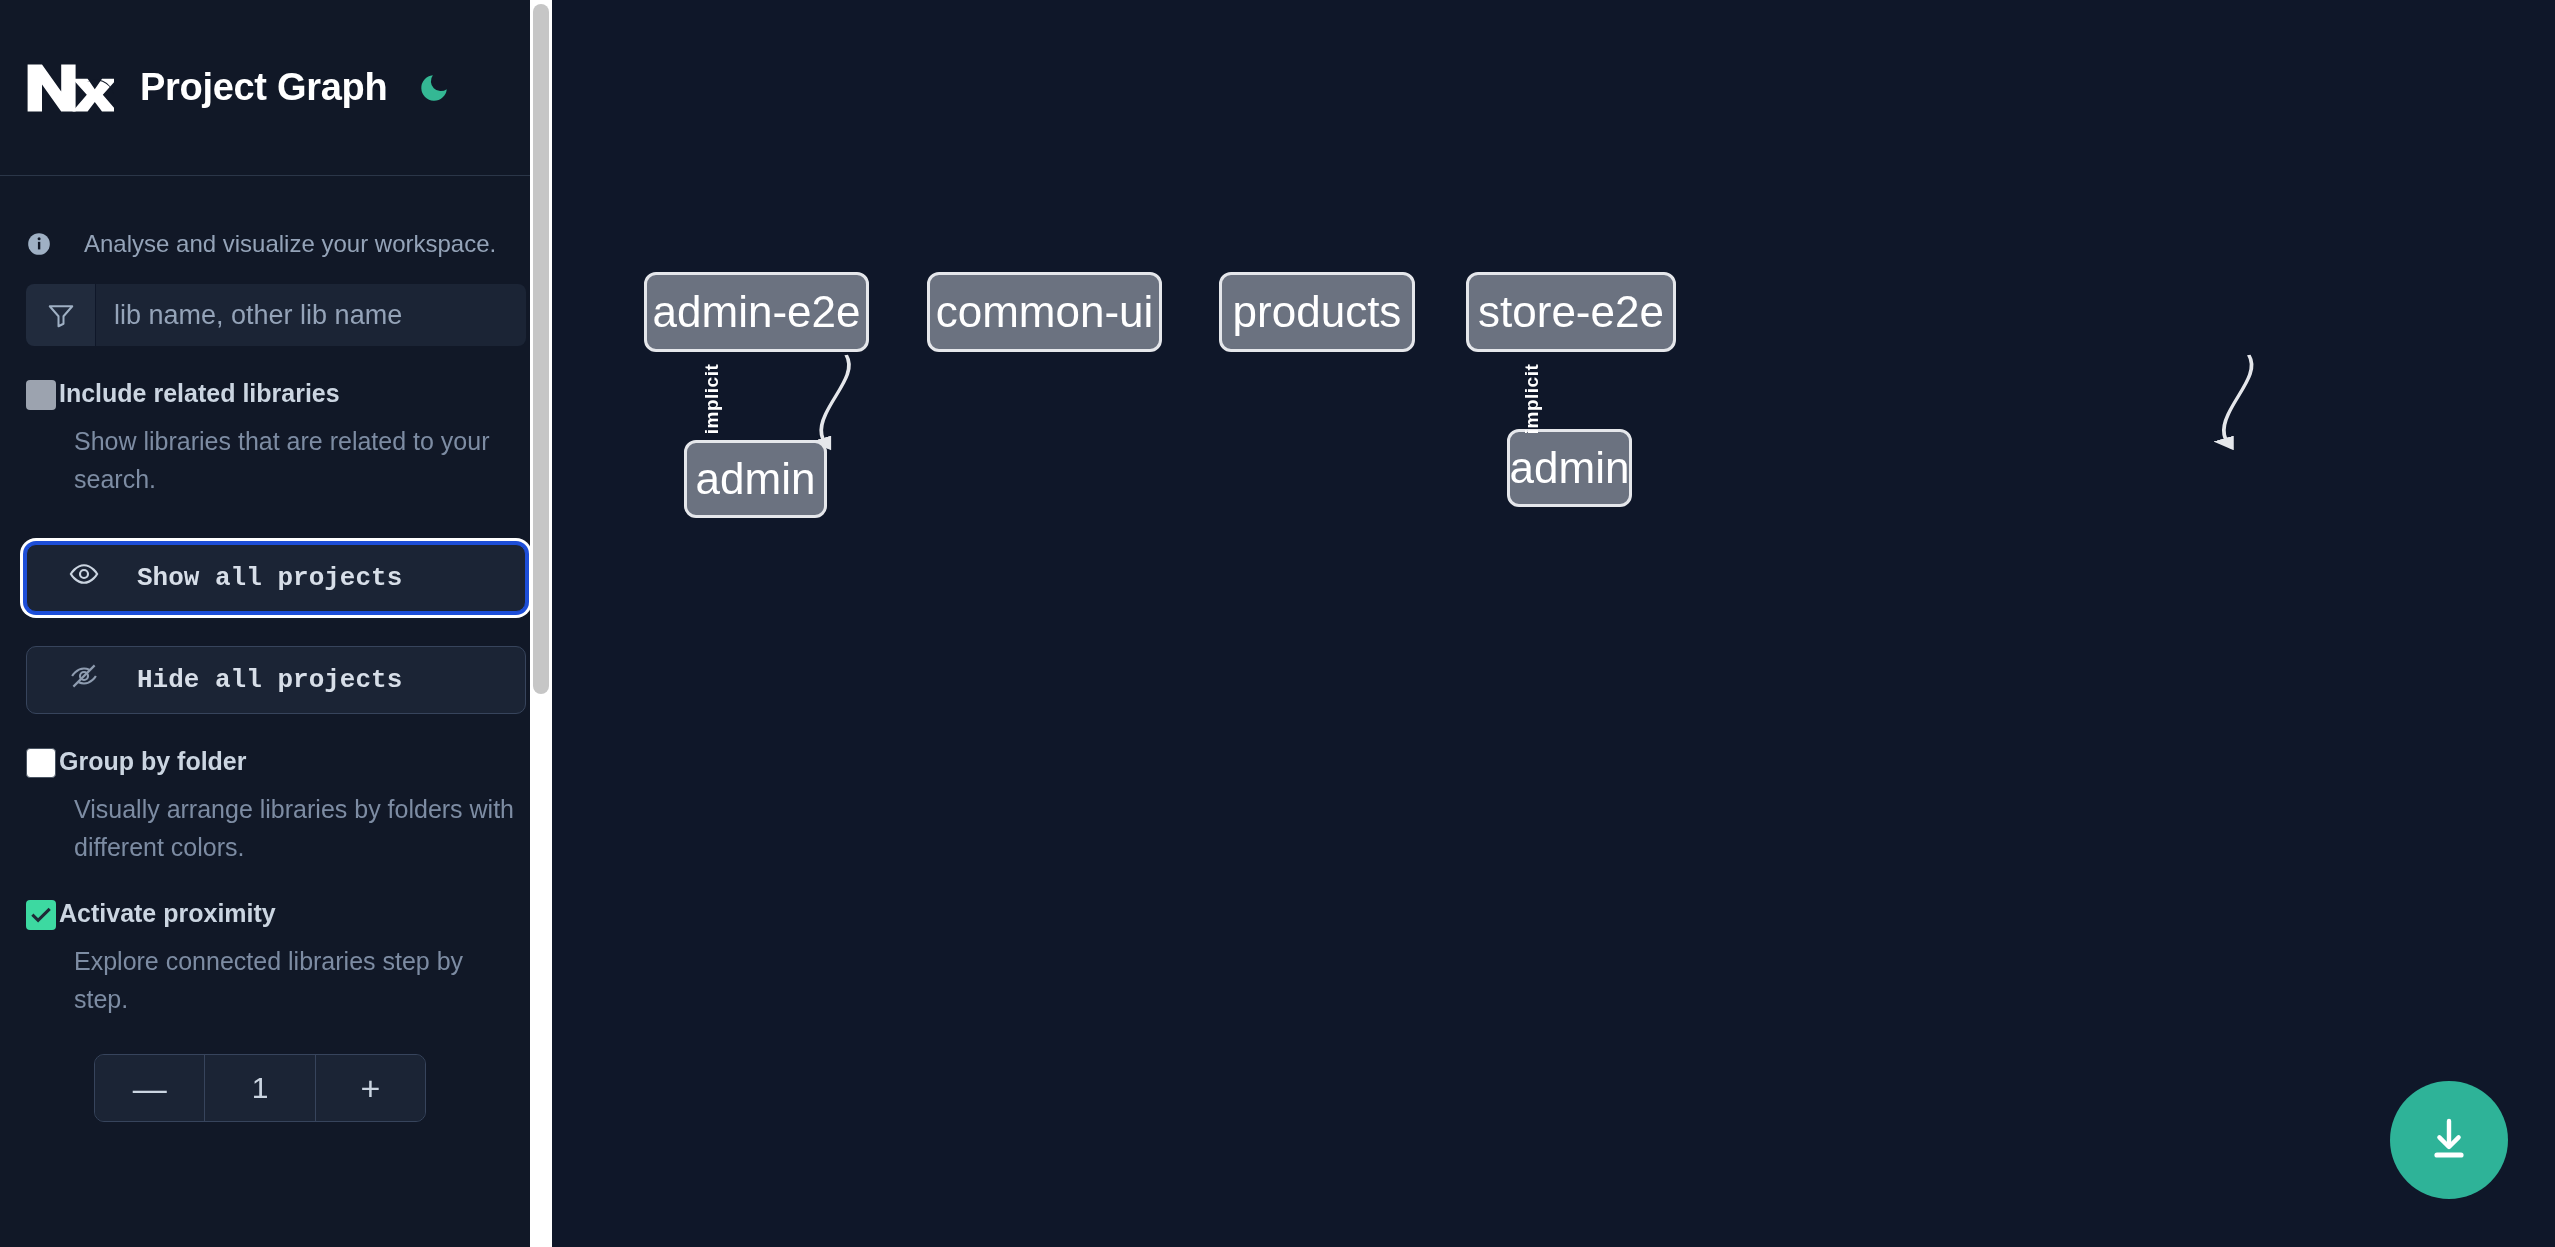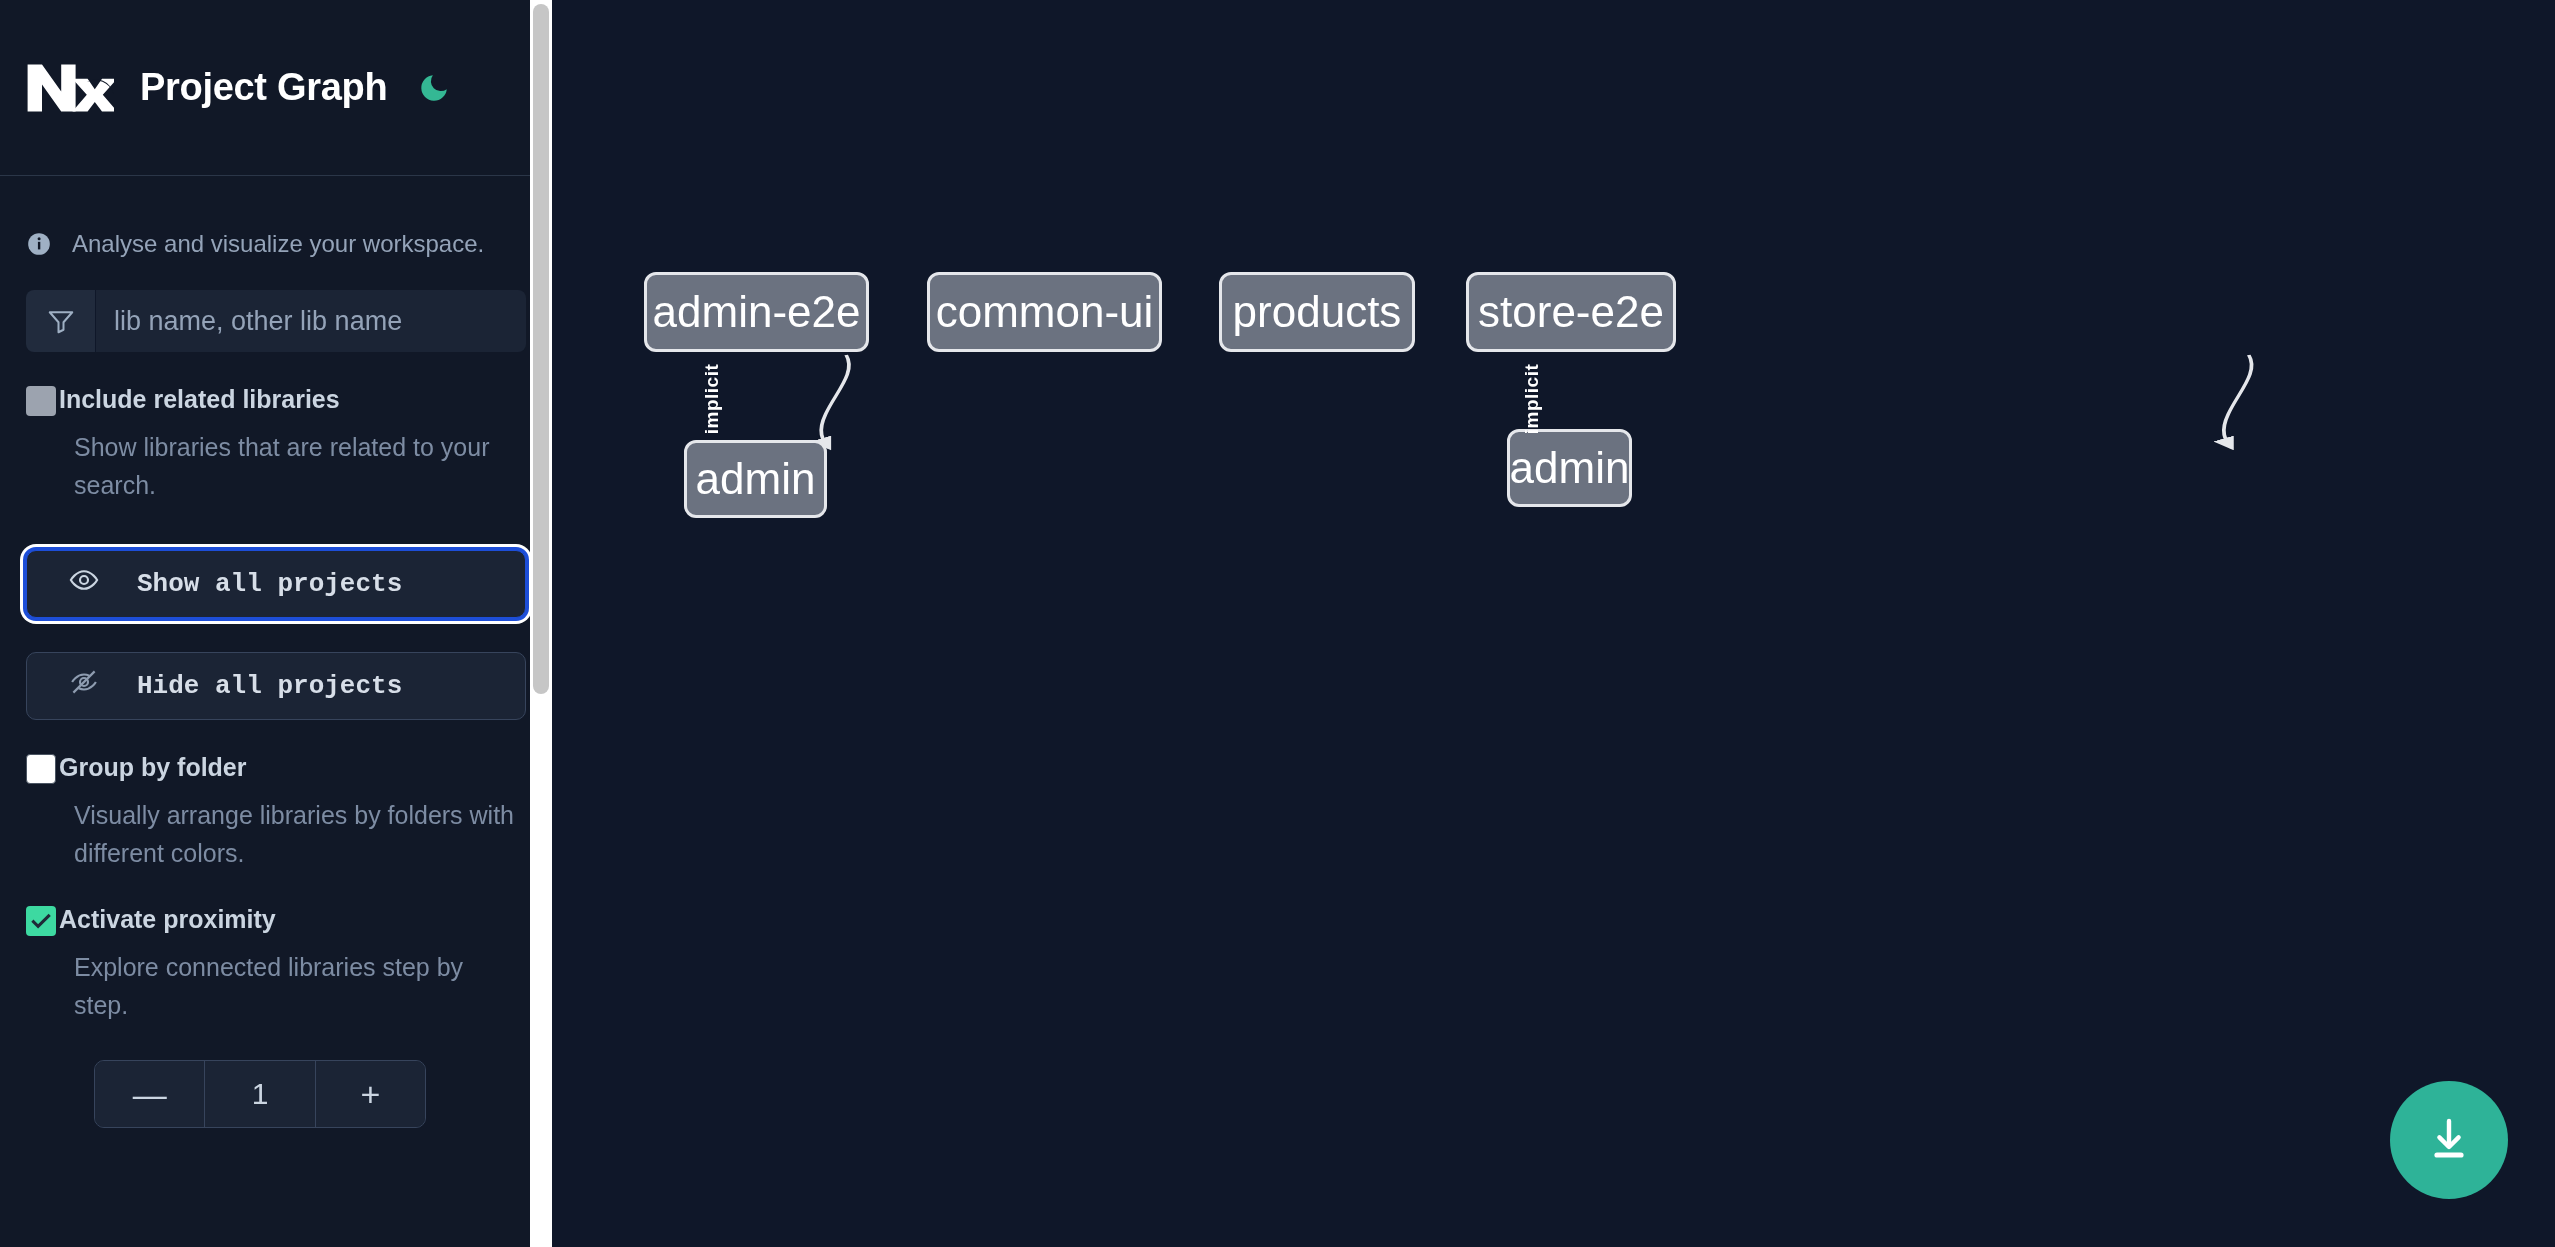--- a/index.html
+++ b/index.html
@@ -64,42 +64,42 @@
     cursor: pointer;
   }
 
   .sidebar-body {
     padding: 0 26px;
   }
 
   .tagline {
     display: flex;
     align-items: center;
-    gap: 20px;
+    gap: 32px;
     padding: 36px 0 0 0;
     height: 100px;
   }
   .tagline .info-icon {
     flex: 0 0 26px;
     width: 26px;
     height: 26px;
   }
   .tagline-text {
     font-size: 24px;
     color: #94a3b8;
     white-space: nowrap;
   }
 
   .search-wrap {
     display: flex;
     align-items: stretch;
     height: 62px;
     border-radius: 8px;
     overflow: hidden;
-    margin-top: 14px;
+    margin-top: 8px;
   }
   .search-icon-box {
     flex: 0 0 70px;
     background: #212b3d;
     display: flex;
     align-items: center;
     justify-content: center;
     border-right: 1px solid #0f1729;
   }
   .search-input {

